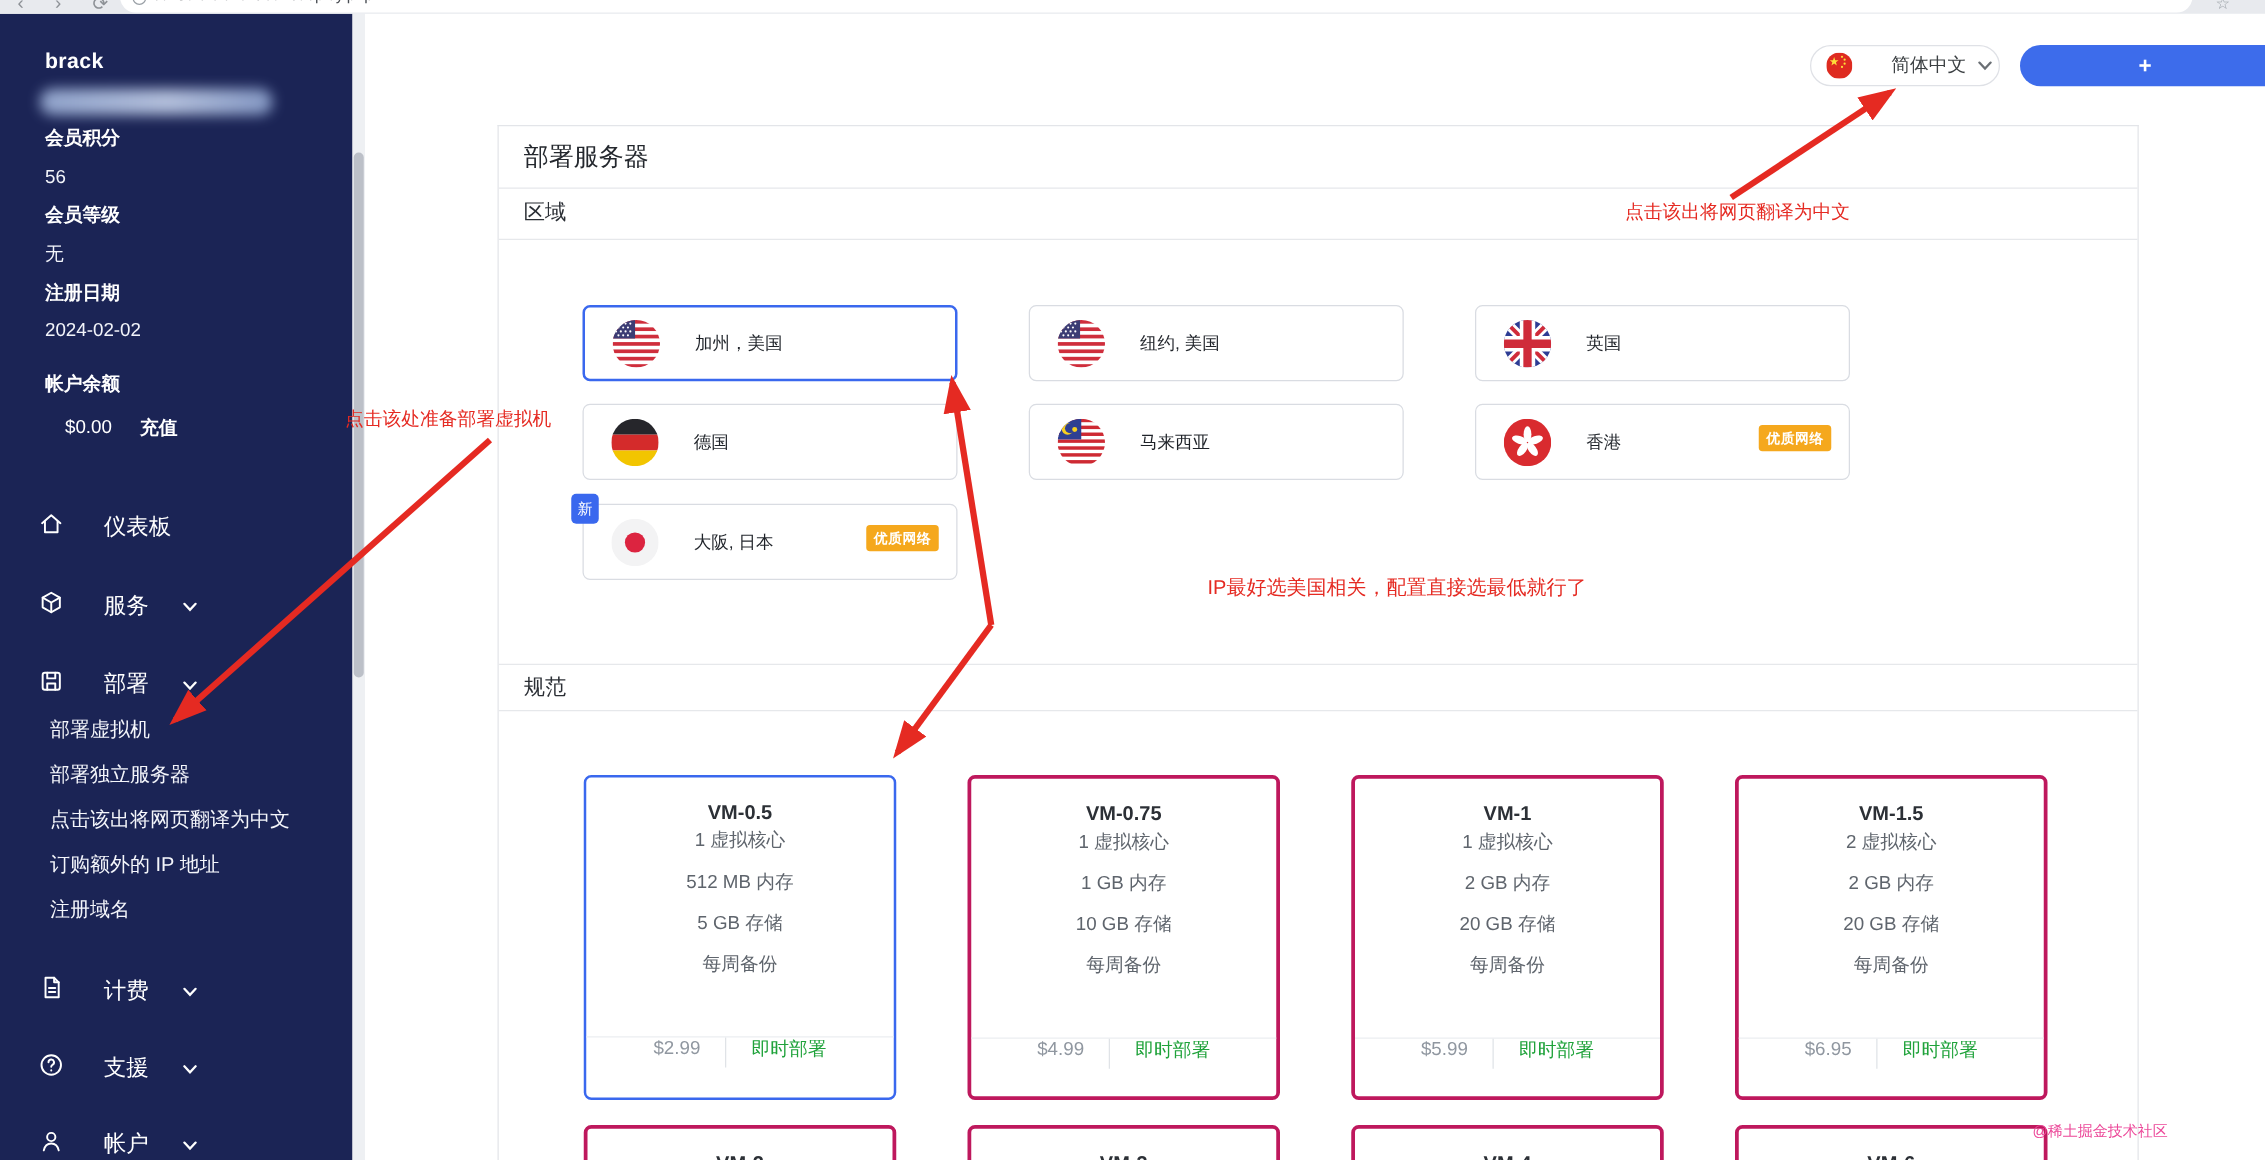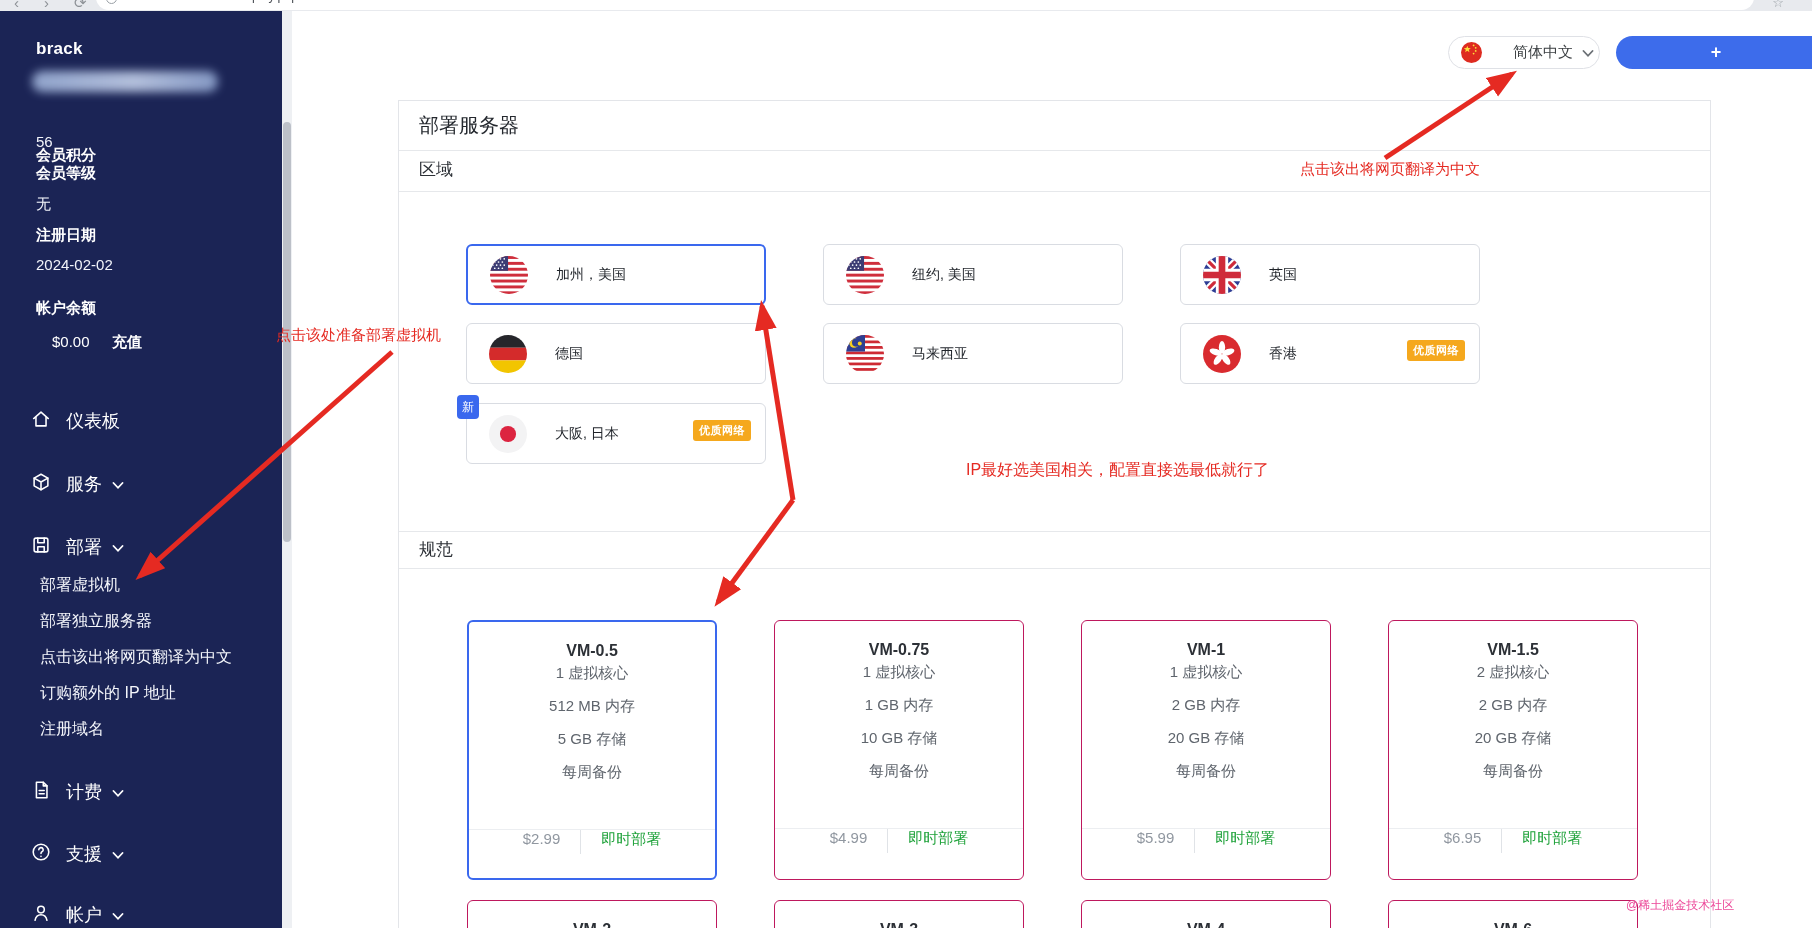--- a/index.html
+++ b/index.html
@@ -14,21 +14,21 @@
   #bookmark-star{position:absolute;right:28px;top:-5px;color:#9aa0a6;font-size:13px;}
 
   
   #sidebar{position:absolute;left:0;top:11px;width:282px;height:917px;background:#1b2455;color:#fff;z-index:4;}
   #username{position:absolute;left:36px;top:28px;font-size:17px;font-weight:bold;letter-spacing:.3px;}
   #email-blur{position:absolute;left:32px;top:60px;width:186px;height:21px;border-radius:10px;background:linear-gradient(90deg,#9db1d8,#c3d0ea 55%,#8fa4cf);filter:blur(5px);opacity:.9;}
   .s-label{position:absolute;left:36px;font-size:15px;font-weight:bold;line-height:22px;}
   .s-value{position:absolute;left:36px;font-size:15px;line-height:22px;color:#f2f4fa;}
   #balance-value{position:absolute;left:52px;top:322px;font-size:15px;}
   #recharge{position:absolute;left:112px;top:322px;font-size:15px;font-weight:bold;cursor:pointer;}
-  .nav-row{position:absolute;left:30px;display:flex;align-items:center;gap:14px;height:30px;cursor:pointer;}
+  .nav-row{position:absolute;left:30px;display:flex;align-items:center;gap:31px;height:30px;cursor:pointer;}
   .nav-row .lbl{font-size:18px;}
   .nav-row .chev{display:flex;align-items:center;margin-left:-4px;padding-top:3px;}
   .nav-sub{position:absolute;left:40px;font-size:16px;line-height:26px;cursor:pointer;color:#f4f6fb;}
 
   
   #side-scroll{position:absolute;left:282px;top:11px;width:10px;height:917px;background:#eef0f3;z-index:4;}
   #side-thumb{position:absolute;left:1px;top:111px;width:8px;height:420px;background:#bcc0c8;border-radius:4px;}
 
   
   #lang-pill{position:absolute;left:1448px;top:36px;width:152px;height:33px;border:1px solid #dfe1e6;border-radius:17px;background:#fff;display:flex;align-items:center;gap:9px;padding-left:12px;box-sizing:border-box;cursor:pointer;z-index:6;}
@@ -48,21 +48,21 @@
 
   
   .region-card{position:absolute;width:300px;height:61px;border:1px solid #d9dce2;border-radius:6px;background:#fff;display:flex;align-items:center;box-sizing:border-box;cursor:pointer;z-index:3;}
   .region-card.selected{border:2px solid #3a68ee;}
   .region-card .rname{position:absolute;left:88px;font-size:14px;color:#1f2329;font-weight:500;}
   .region-card .flag{position:absolute;left:22px;}
   .badge-net{position:absolute;right:14px;top:16px;background:#f5a81d;color:#fff;font-size:11px;font-weight:bold;padding:3px 6px;border-radius:3px;letter-spacing:.5px;}
   .badge-new{position:absolute;left:-10px;top:-9px;width:22px;height:24px;background:#3a68ee;color:#fff;font-size:12px;border-radius:4px;display:flex;align-items:center;justify-content:center;}
 
   
-  .plan-card{position:absolute;width:250px;border:1px solid #be185d;border-radius:6px;background:#fff;box-sizing:border-box;cursor:pointer;z-index:3;}
+  .plan-card{position:absolute;width:250px;border:3px solid #be185d;border-radius:6px;background:#fff;box-sizing:border-box;cursor:pointer;z-index:3;}
   .plan-card.selected{border:2px solid #3a68ee;}
   .plan-card .ptitle{text-align:center;font-size:16px;font-weight:bold;color:#2c3036;padding-top:20px;height:34px;box-sizing:border-box;}
   .plan-card .pspec{text-align:center;font-size:15px;color:#5f656d;line-height:33px;}
   .plan-card .pdiv{position:absolute;left:0;right:0;top:207px;height:1px;background:#eceef1;}
   .plan-card .prow{position:absolute;left:0;right:0;top:208px;height:52px;display:flex;align-items:flex-start;justify-content:center;gap:20px;}
   .plan-card .price{font-size:15px;color:#9097a0;}
   .plan-card .vsep{width:1px;height:24px;background:#e0e3e7;}
   .plan-card .deploy{font-size:15px;color:#1fa23a;font-weight:500;}
 
   
@@ -85,21 +85,21 @@
       <span id="url-dot"></span>
       <span id="url-text">console.clevext.com/deploy.php?...</span>
     </div>
     <span id="bookmark-star">☆</span>
   </div>
 
   <aside id="sidebar">
     <div id="username">brack</div>
     <div id="email-blur"></div>
     <div id="stats">
-        <div class="s-label" style="top: 89px; margin-top: 44px;">会员积分</div>
+        <div class="s-label" style="top: 89px;">会员积分</div>
         <div class="s-value" style="top: 120px;">56</div>
         <div class="s-label" style="top: 151px;">会员等级</div>
         <div class="s-value" style="top: 182px;">无</div>
         <div class="s-label" style="top: 213px;">注册日期</div>
         <div class="s-value" style="top: 243px;">2024-02-02</div>
       </div>
     <div class="s-label" style="top:286px">帐户余额</div>
     <div id="balance-value">$0.00</div>
     <div id="recharge">充值</div>
     <div id="nav">

